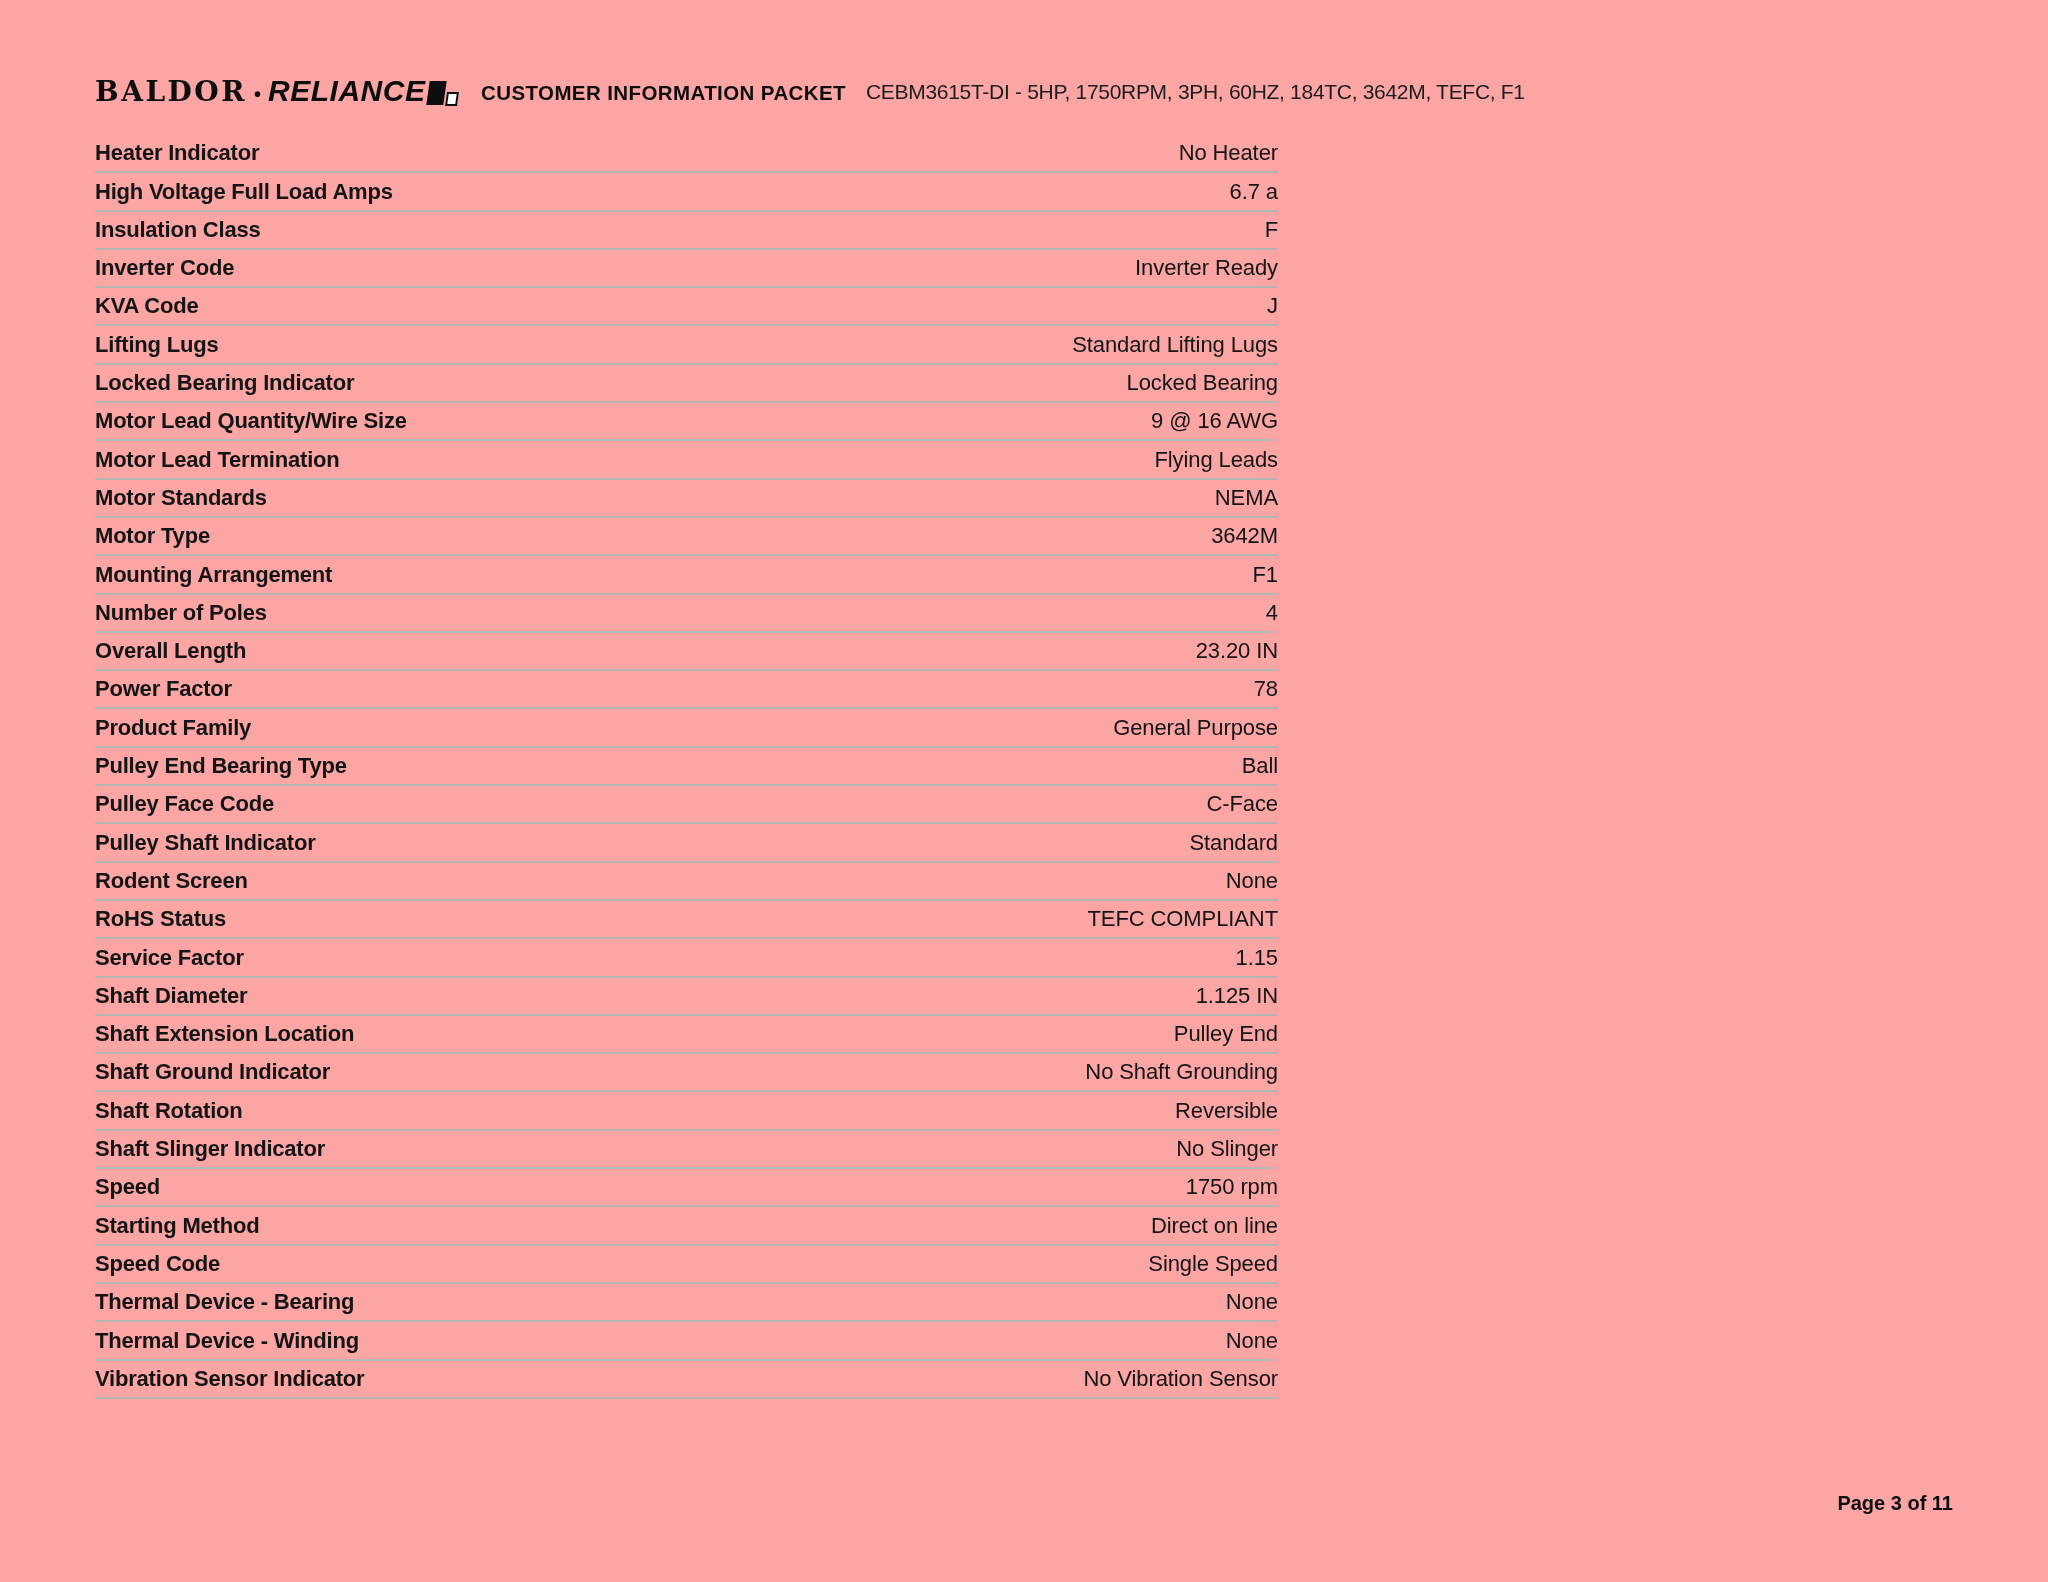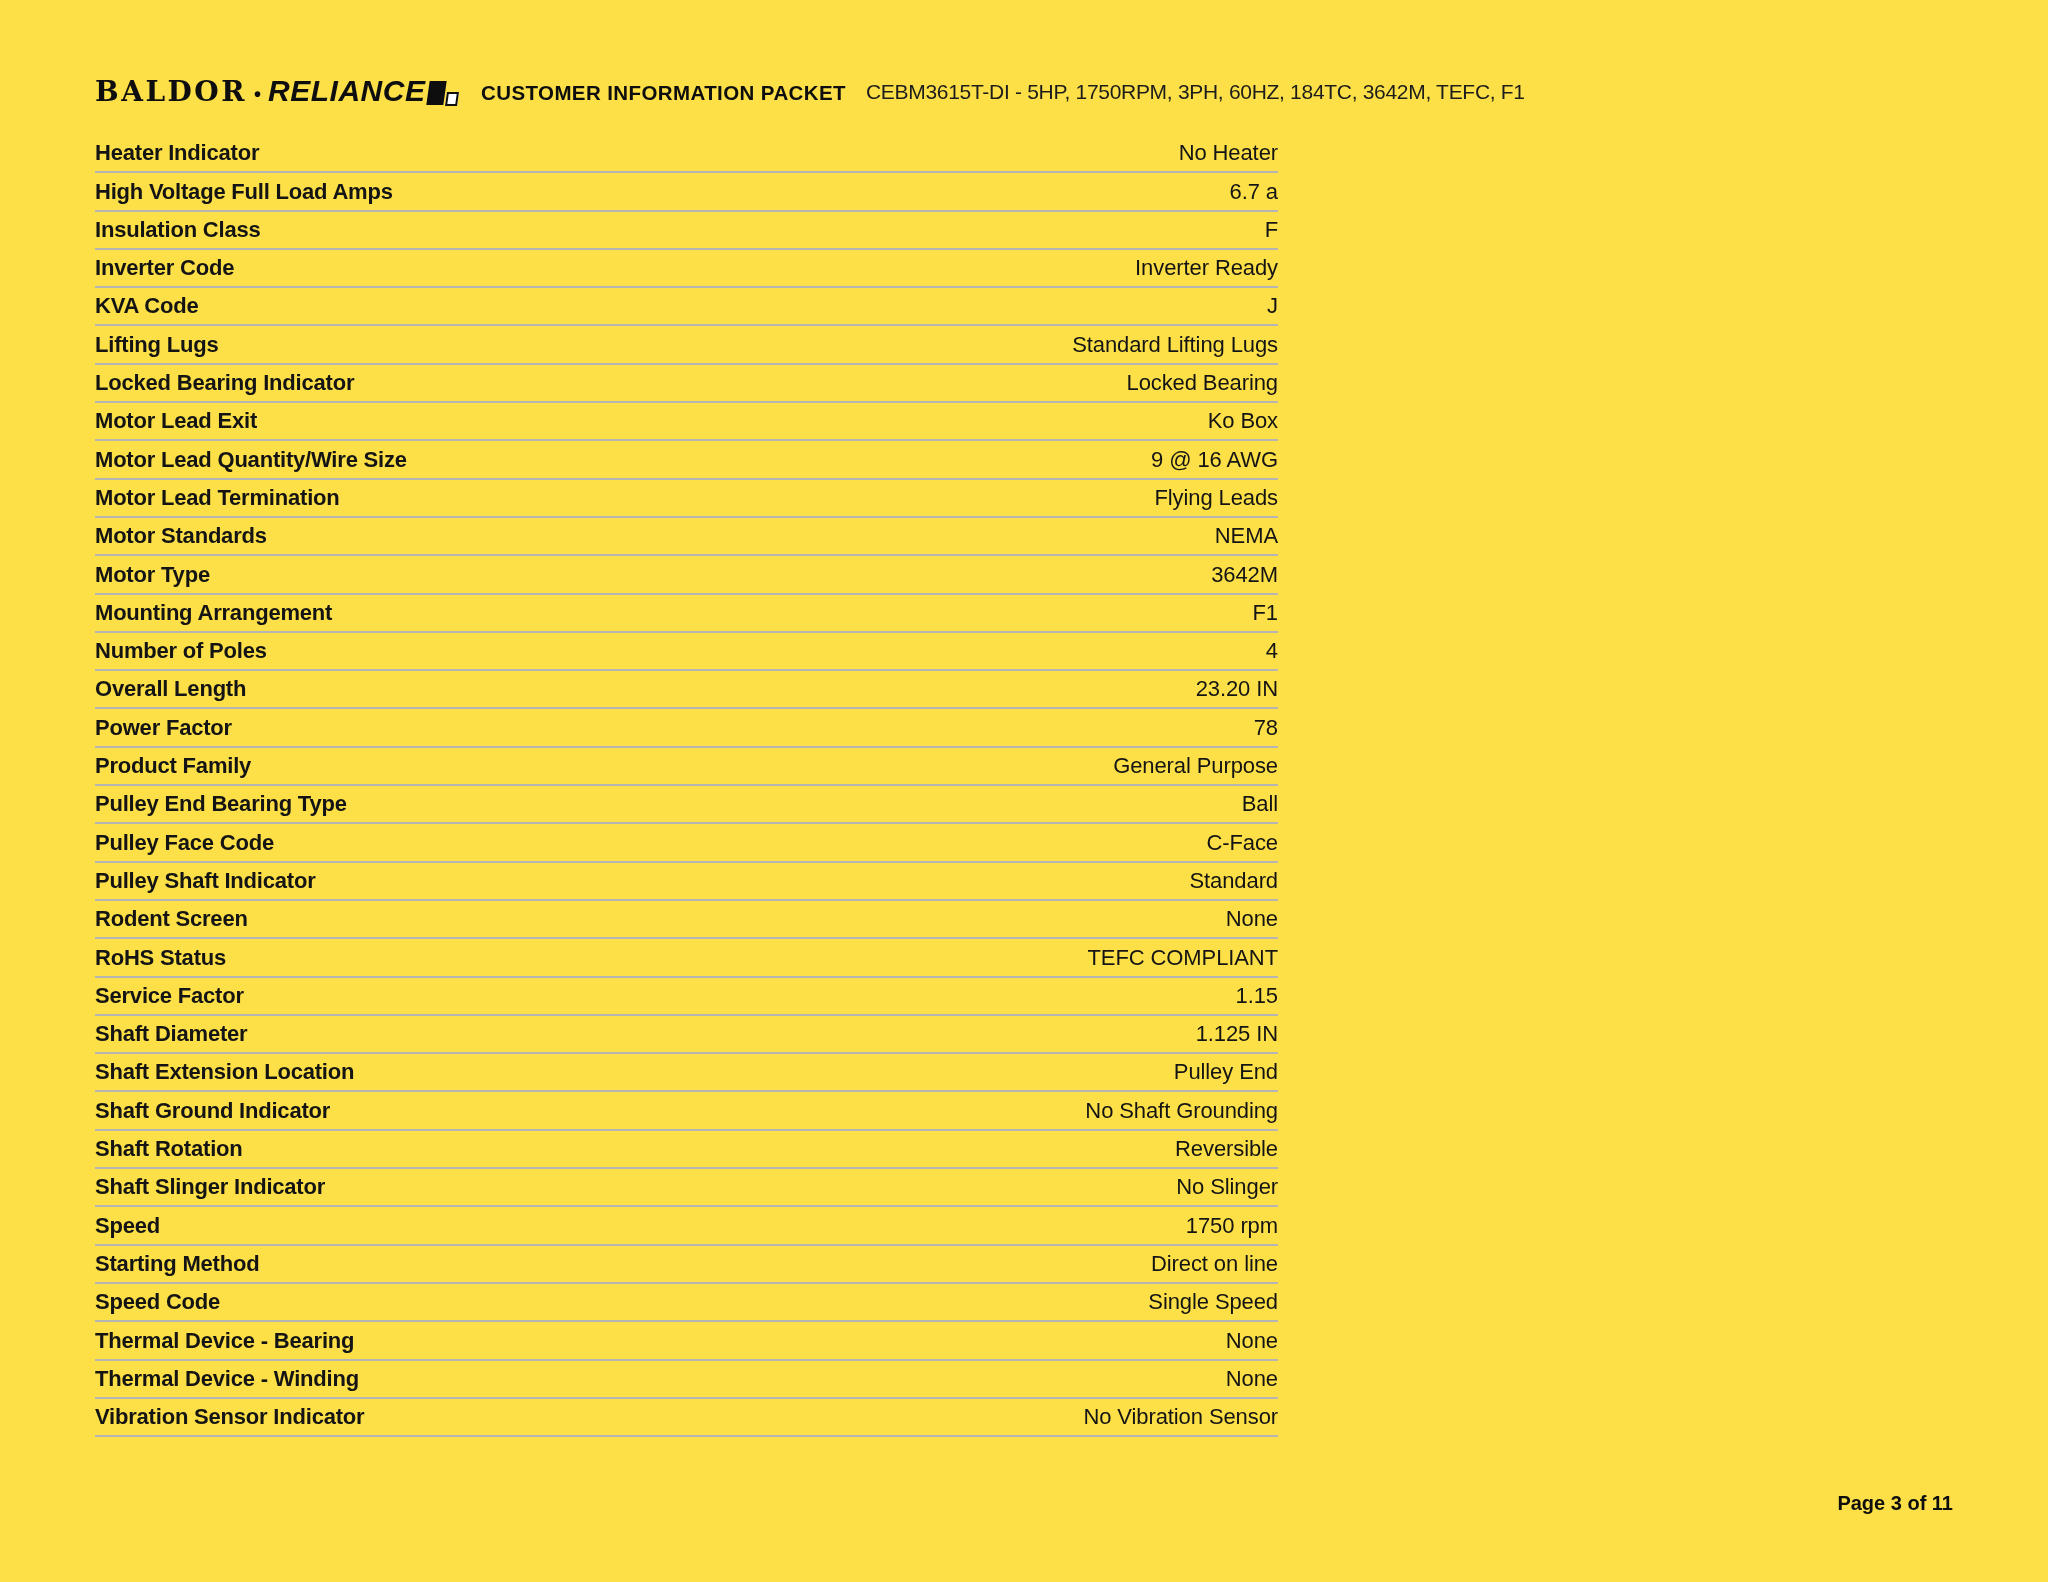--- a/index.html
+++ b/index.html
@@ -1,20 +1,20 @@
 <!DOCTYPE html>
 <html><head>
 <meta charset="utf-8">
 <style>
   html, body { margin: 0; padding: 0; background: #ffffff; }
   .page {
     position: relative;
     width: 2048px;
     height: 1582px;
-    background: #fde047;
+    background: #fca5a5;
     font-family: "Liberation Sans", sans-serif;
     color: #161616;
     overflow: hidden;
   }
 
   
   .header { position: absolute; left: 0; top: 0; width: 100%; height: 120px; }
   .logo {
     position: absolute; left: 95px; top: 74px;
     display: flex; align-items: baseline; white-space: nowrap;
@@ -129,24 +129,20 @@
     <div class="spec-row">
       <span class="spec-label">Lifting Lugs</span>
       <span class="spec-value">Standard Lifting Lugs</span>
     </div>
 
     <div class="spec-row">
       <span class="spec-label">Locked Bearing Indicator</span>
       <span class="spec-value">Locked Bearing</span>
     </div>
 
-    <div class="spec-row">
-      <span class="spec-label">Motor Lead Exit</span>
-      <span class="spec-value">Ko Box</span>
-    </div>
 
     <div class="spec-row">
       <span class="spec-label">Motor Lead Quantity/Wire Size</span>
       <span class="spec-value">9 @ 16 AWG</span>
     </div>
 
     <div class="spec-row">
       <span class="spec-label">Motor Lead Termination</span>
       <span class="spec-value">Flying Leads</span>
     </div>

